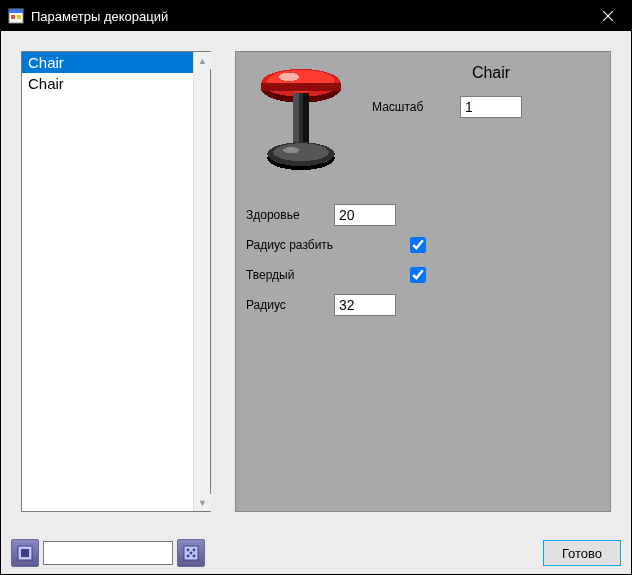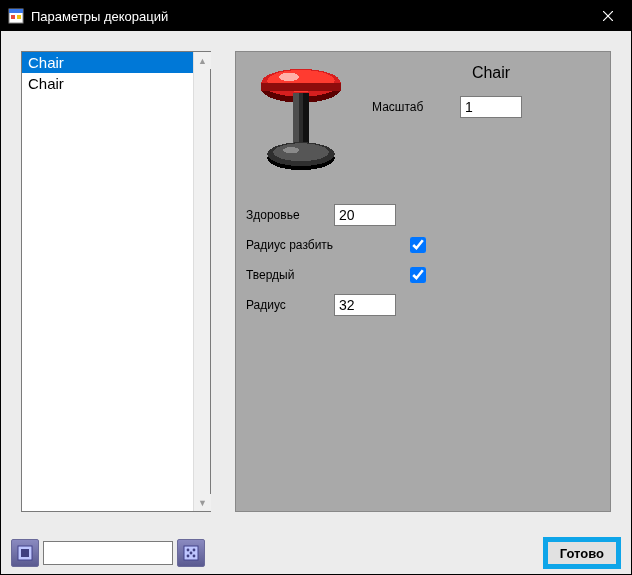--- a/index.html
+++ b/index.html
@@ -155,28 +155,27 @@
   }
   .foot-input {
     width: 130px; height: 24px;
     background: #fff;
     border: 1px solid #7a7a7a;
     padding: 2px 4px;
     font-size: 13px;
   }
   .spacer { flex: 1; }
   .done-btn {
-    height: 32px;
+    height: 26px;
     min-width: 78px;
     background: #e1e1e1;
-    border: 5px solid #0ea5e9;
+    border: 1px solid #0ea5e9;
     font-size: 13px;
     padding: 2px 12px;
     cursor: default;
-    font-weight: bold;
   }
 
   
   .chair-svg { image-rendering: pixelated; }
 </style>
 </head>
 <body>
 
 <div class="window">
 

